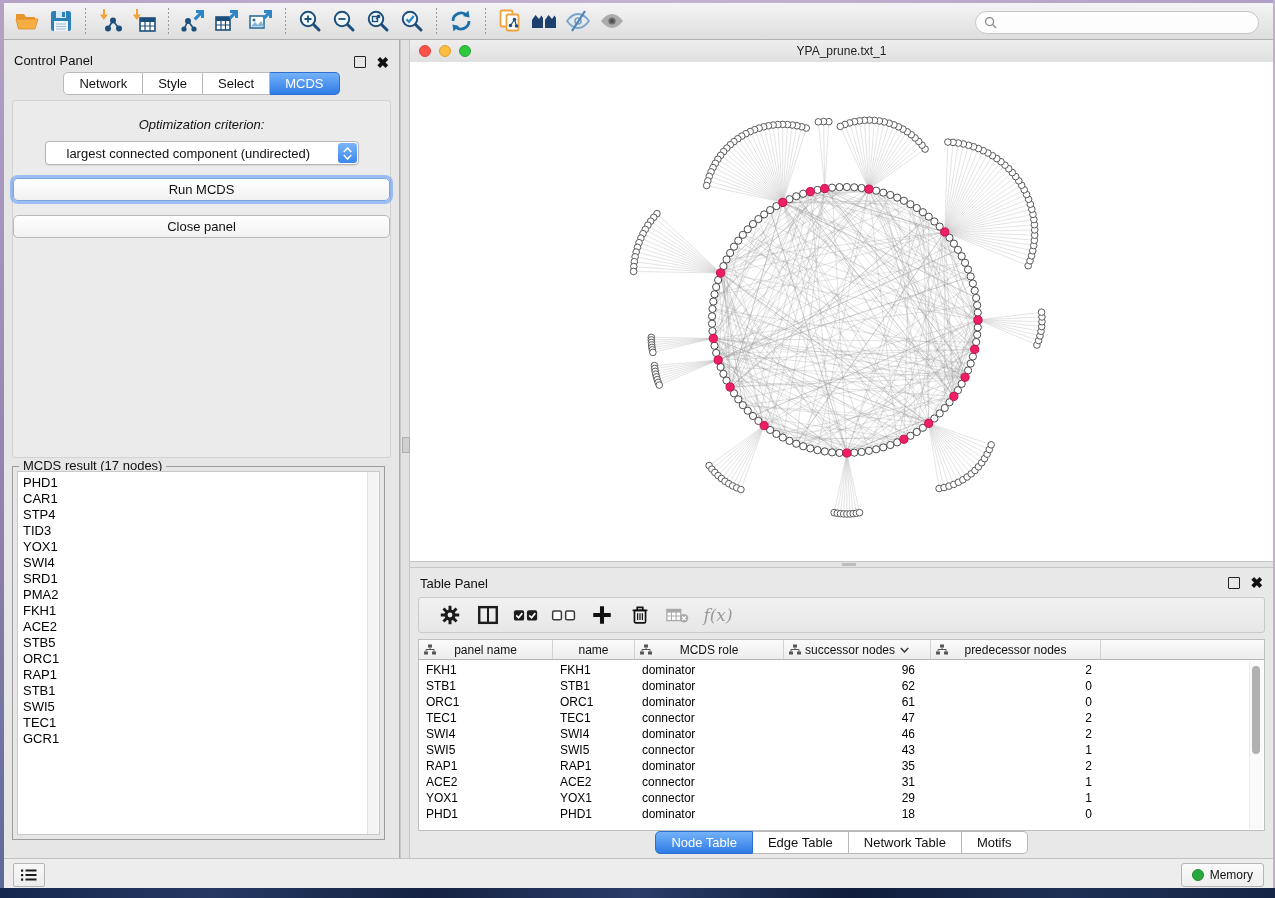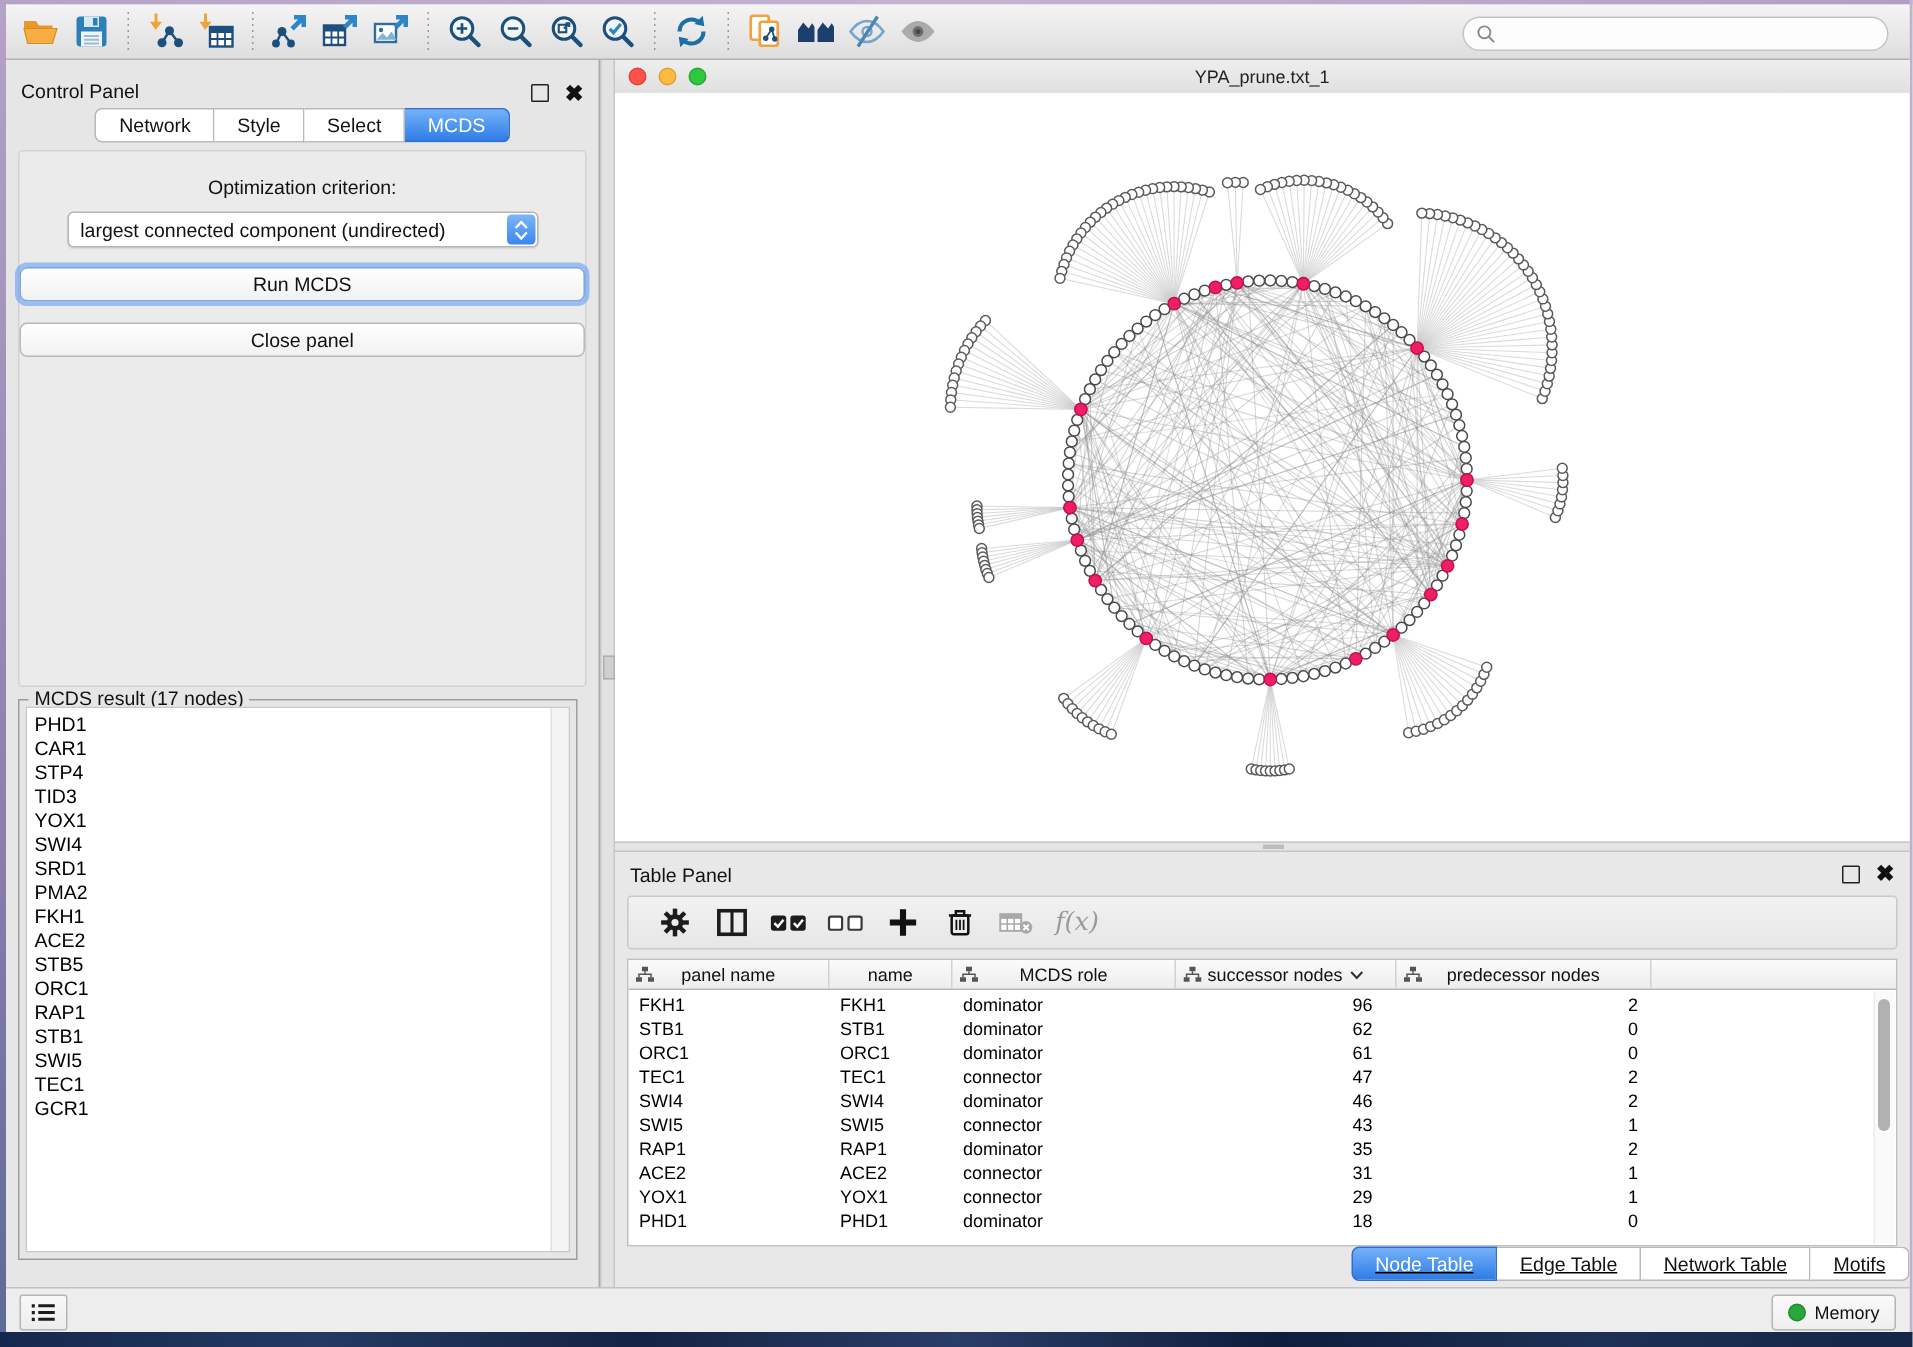--- a/index.html
+++ b/index.html
@@ -23,23 +23,23 @@
   .panel-header{height:26px;display:flex;align-items:flex-end;padding:2px 10px 0 10px;}
   .panel-title{font-size:13px;color:#111;flex:1;}
   .mini-float{width:10px;height:10px;border:1.6px solid #222;border-radius:1px;display:inline-block;margin-right:10px;}
   .mini-close{font-size:15px;font-weight:bold;color:#111;line-height:10px;}
   .seg-tabs{display:flex;justify-content:center;margin-top:4px;}
   .seg{font-size:13px;color:#111;background:#fff;border:1px solid #b9b9b9;border-left:none;padding:3px 15px;cursor:default;}
   .seg:first-child{border-left:1px solid #b9b9b9;border-radius:5px 0 0 5px;}
   .seg:last-child{border-radius:0 5px 5px 0;}
   .seg.active{background:linear-gradient(#74b2f8,#2f7ce6);color:#fff;border-color:#2d6fd1;}
   .inner-panel{position:absolute;left:8px;right:8px;top:60px;height:356px;background:#ebebeb;border:1px solid #d2d2d2;border-radius:3px;}
-  .opt-label{text-align:center;font-size:13px;color:#111;margin-top:16px;}
+  .opt-label{text-align:center;font-size:13px;color:#111;margin-top:16px;font-style:italic;}
   .dropdown{margin:9px auto 0 auto;width:312px;height:22px;background:#fff;border:1px solid #b5b5b5;border-radius:4px;display:flex;align-items:center;position:relative;box-shadow:0 1px 1px rgba(0,0,0,.08);}
-  .dropdown .dd-text{flex:1;font-size:13px;color:#111;padding-left:8px;white-space:nowrap;overflow:hidden;}
+  .dropdown .dd-text{flex:1;font-size:13px;color:#111;padding-left:21px;white-space:nowrap;overflow:hidden;}
   .dd-stepper{width:19px;height:20px;margin:1px;border-radius:3px;background:linear-gradient(#7db6f9,#3a86ee);display:flex;flex-direction:column;align-items:center;justify-content:center;gap:1px;}
   .btn-row{display:flex;justify-content:center;gap:14px;margin-top:13px;flex-direction:column;}
   .mac-btn{font-size:13px;color:#111;background:linear-gradient(#ffffff,#f1f1f1);border:1px solid #b9b9b9;border-radius:5px;padding:3px 14px;}
   .mac-btn.focused{box-shadow:0 0 0 3px rgba(77,144,254,.5);border-color:#7ba7dd;}
   .fieldset{position:absolute;left:8px;right:14px;top:426px;bottom:18px;border:1px solid #9d9d9d;}
   .fieldset .legend{position:absolute;top:-9px;left:6px;background:#e6e6e6;padding:0 4px;font-size:13px;color:#111;}
   .list-box{position:absolute;inset:4px;background:#fff;border:1px solid #c9c9c9;overflow:hidden;}
   .list-scroll{position:absolute;top:0;right:0;bottom:0;width:11px;background:#f4f4f4;border-left:1px solid #e2e2e2;}
   .mcds-item{font-size:13px;color:#000;line-height:16px;padding-left:5px;}
   .mcds-items{padding-top:3px;}
@@ -76,21 +76,21 @@
   .hfill{flex:1;border-right:none;}
   .c0{width:134px;} .c1{width:82px;} .c2{width:149px;} .c3{width:147px;} .c4{width:170px;}
   .trow{display:flex;height:16px;align-items:center;}
   .tcell{font-size:12px;color:#000;box-sizing:border-box;white-space:nowrap;overflow:hidden;}
   .trow .c0,.trow .c1,.trow .c2{padding-left:7px;}
   .trow .c3{text-align:right;padding-right:16px;}
   .trow .c4{text-align:right;padding-right:9px;}
   .tbody{padding-top:2px;}
   .tscroll{position:absolute;right:1px;top:21px;bottom:1px;width:13px;background:#fafafa;border-left:1px solid #ececec;}
   .tthumb{position:absolute;left:2px;top:5px;width:8px;height:88px;background:#b1b1b1;border-radius:4px;}
-  .tp-tabs{position:absolute;left:0;right:0;bottom:4px;display:flex;justify-content:flex-end;text-decoration:underline;}
+  .tp-tabs{position:absolute;left:0;right:0;bottom:4px;display:flex;justify-content:center;}
 
   
   .status-bar{position:absolute;left:4px;right:2px;bottom:10px;height:30px;background:#ededed;border-top:1px solid #c2c2c2;box-sizing:border-box;}
   .sb-left{position:absolute;left:9px;top:4px;width:30px;height:22px;background:linear-gradient(#f8f8f8,#ededed);border:1px solid #b5b5b5;border-radius:2px;display:flex;align-items:center;justify-content:center;}
   .sb-right{position:absolute;right:9px;top:4px;height:22px;background:linear-gradient(#fafafa,#efefef);border:1px solid #b5b5b5;border-radius:3px;display:flex;align-items:center;gap:6px;padding:0 10px;}
   .mem-dot{width:12px;height:12px;border-radius:50%;background:#27a83c;border:1px solid #1f8a31;box-sizing:border-box;}
   .mem-label{font-size:12px;color:#111;}
 </style>
 </head>
 <body>

